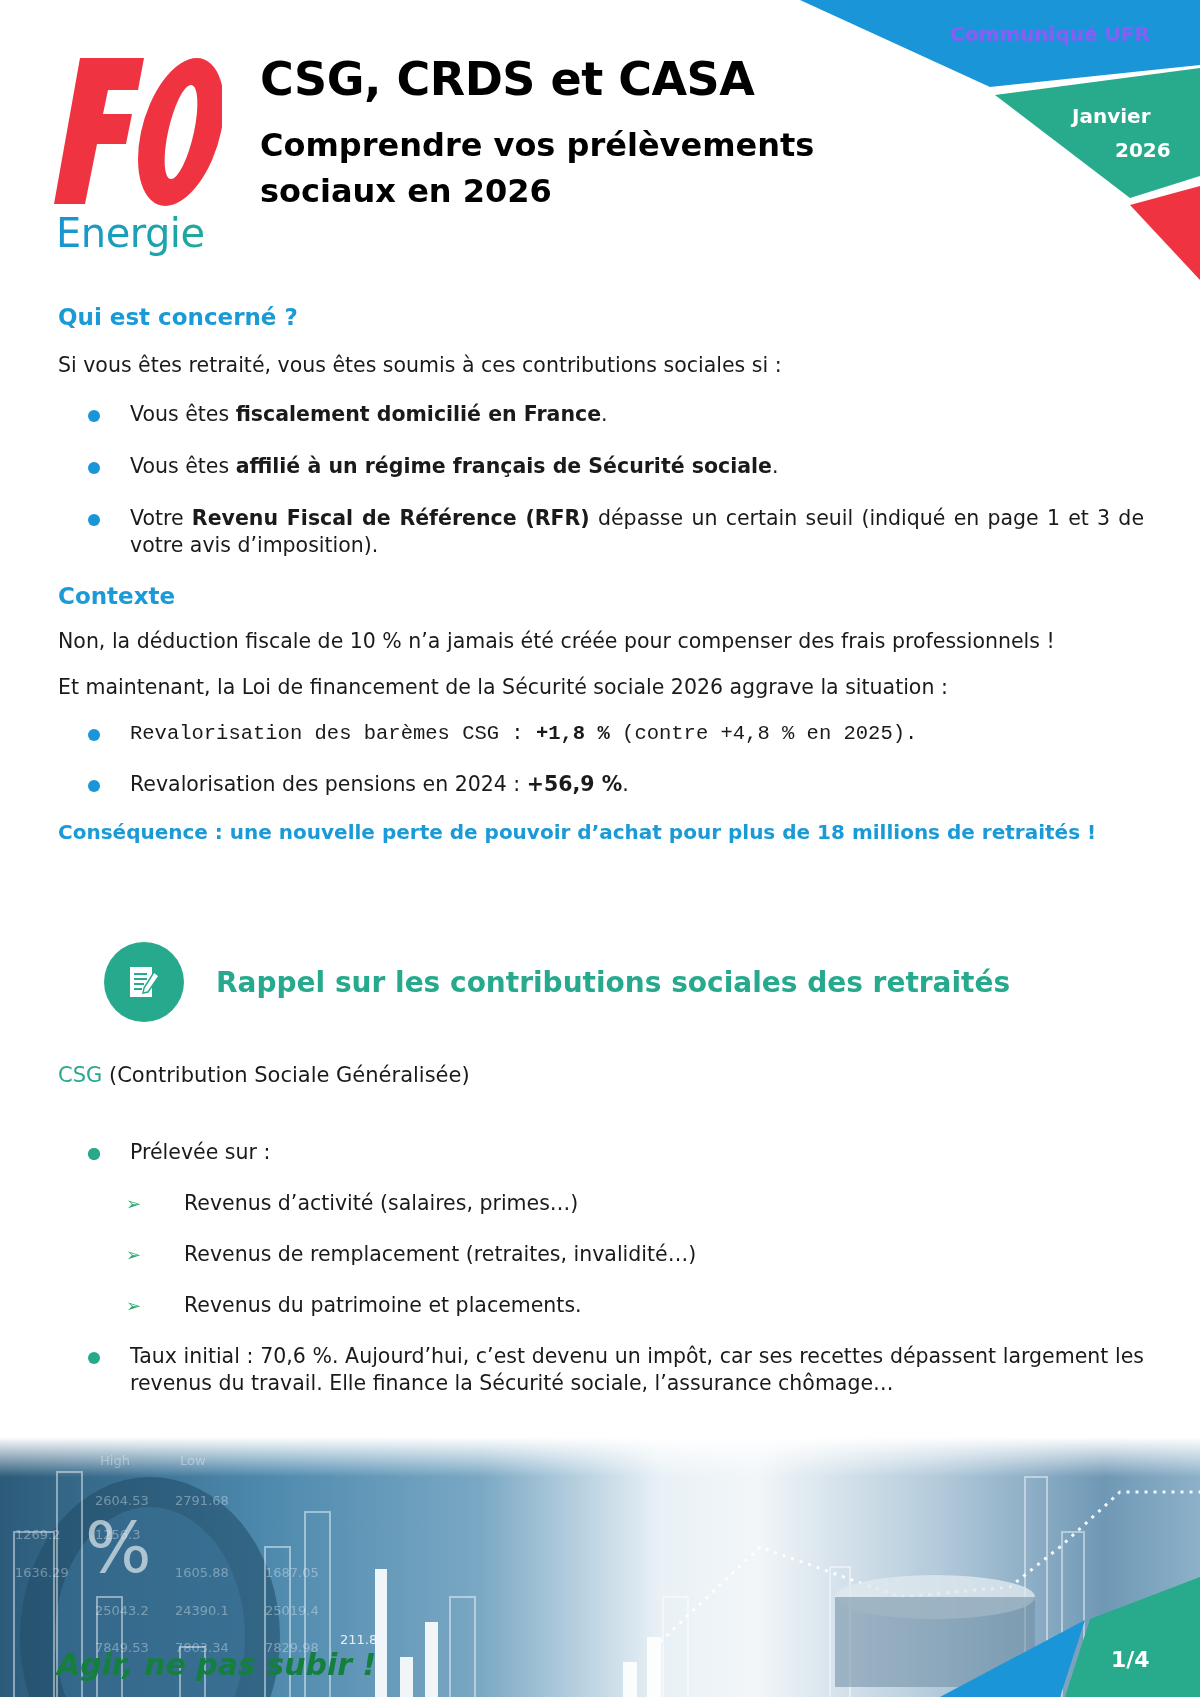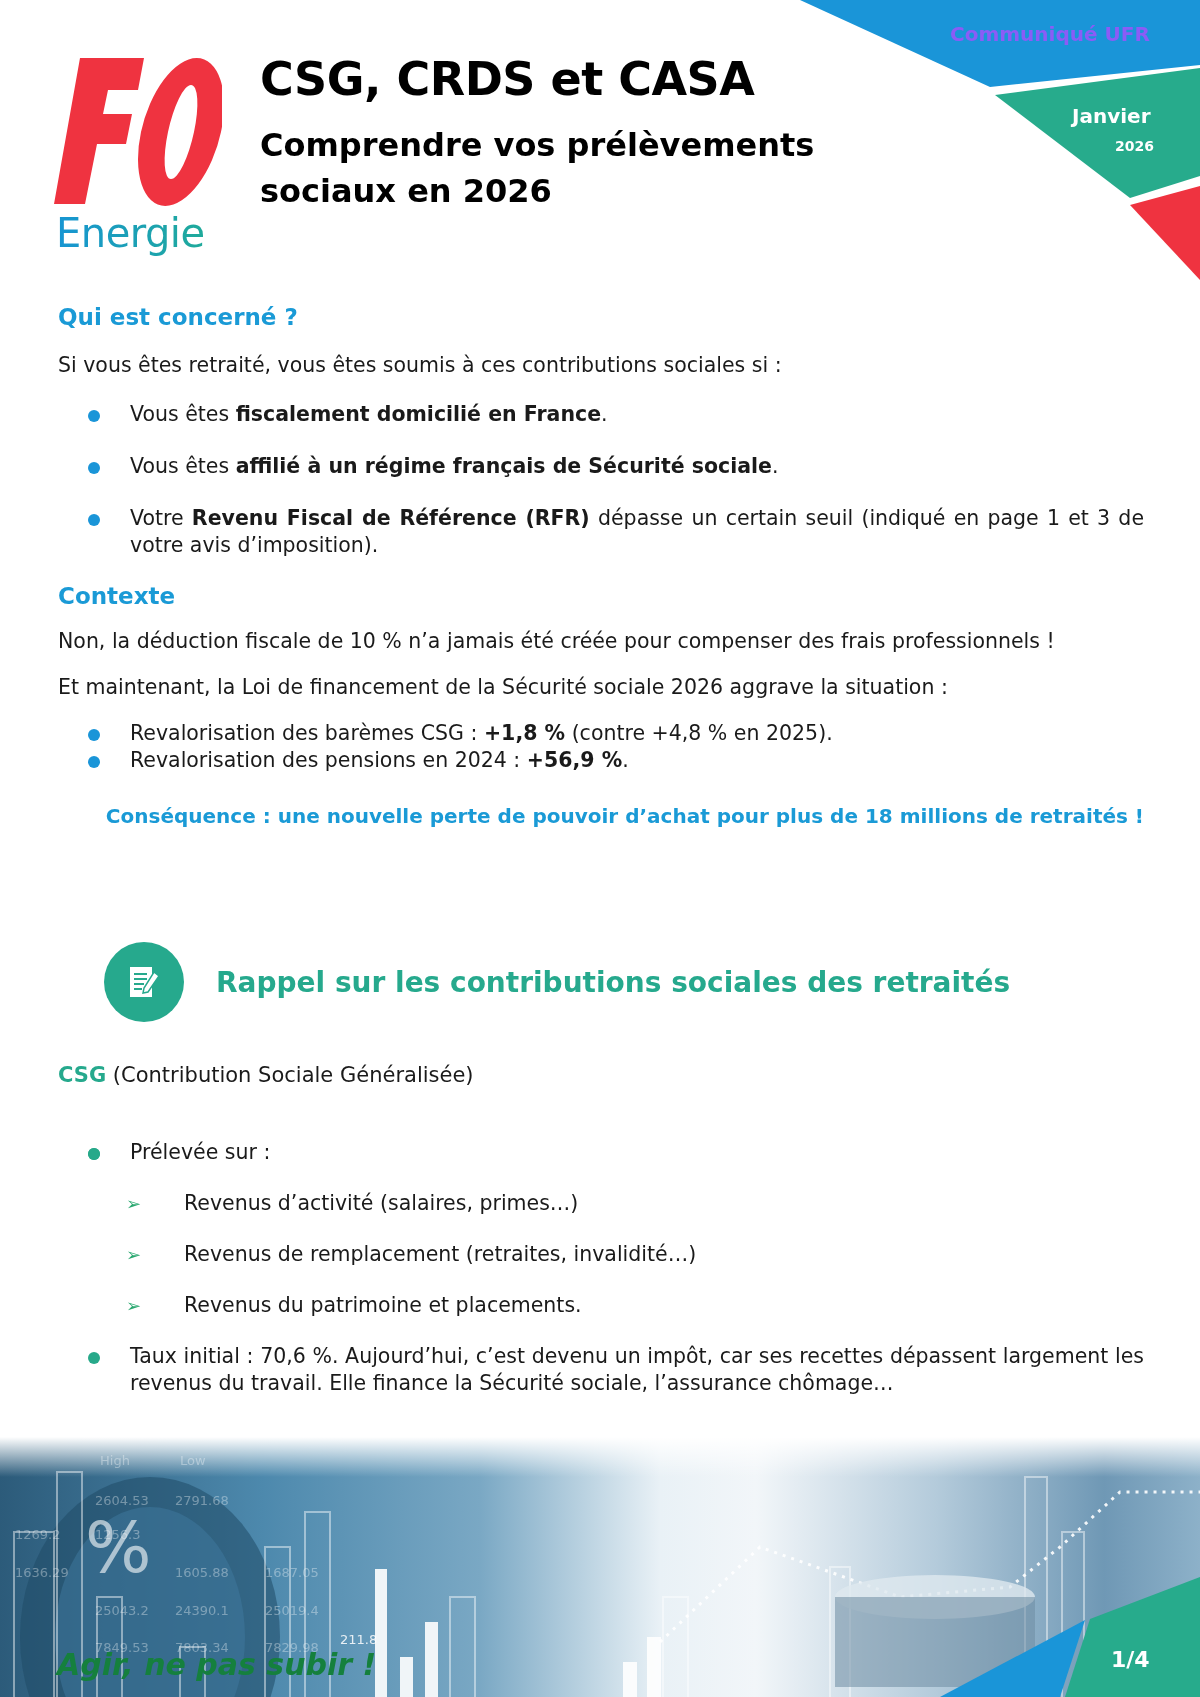--- a/index.html
+++ b/index.html
@@ -3,21 +3,21 @@
 <meta charset="utf-8">
 <style>
   * { box-sizing: border-box; margin: 0; padding: 0; }
   html, body { width: 1200px; height: 1697px; background: #ffffff; overflow: hidden; }
   body { position: relative; font-family: "DejaVu Sans", sans-serif; color: #1a1a1a; }
 
   
   .corner-svg { position: absolute; top: 0; right: 0; width: 1200px; height: 300px; pointer-events: none; }
   .tag-ufr { position: absolute; top: 22px; left: 950px; color: #8b5cf6; font-weight: bold; font-size: 20px; }
   .tag-month { position: absolute; top: 104px; left: 1072px; color: #fff; font-weight: bold; font-size: 20px; }
-  .tag-year { position: absolute; top: 138px; left: 1115px; color: #fff; font-weight: bold; font-size: 14px; }
+  .tag-year { position: absolute; top: 138px; left: 1115px; color: #fff; font-weight: bold; font-size: 20px; }
 
   
   .logo { position: absolute; left: 52px; top: 52px; width: 170px; height: 210px; }
   .logo-fo { position: absolute; left: 0; top: 0; width: 170px; height: 160px; }
   .logo-energie { position: absolute; left: 4px; top: 158px; font-size: 40px; font-weight: normal; letter-spacing: -0.5px;
     background: linear-gradient(90deg, #1795d3 0%, #1faa9a 100%); -webkit-background-clip: text; color: transparent; background-clip: text; }
 
   
   .title-main { position: absolute; left: 260px; top: 52px; font-size: 46px; font-weight: bold; color: #000; letter-spacing: -0.5px; }
   .title-sub { position: absolute; left: 260px; top: 122px; font-size: 32px; font-weight: bold; color: #000; line-height: 46px; width: 640px; }
@@ -32,21 +32,21 @@
   .dot-blue { background: #1a95d8; }
   .dot-green { background: #27a98a; }
   b { font-weight: bold; }
   .conseq { color: #1a9ad6; font-weight: bold; font-size: 20px; }
 
   .rappel-row { position: absolute; left: 104px; top: 942px; display: flex; align-items: center; }
   .rappel-icon { width: 80px; height: 80px; border-radius: 50%; background: #26a98d; display: flex; align-items: center; justify-content: center; }
   .rappel-title { margin-left: 32px; color: #26a98d; font-weight: bold; font-size: 28px; }
 
   .csg-line { position: absolute; left: 58px; top: 1063px; font-size: 21px; }
-  .csg-label { color: #26a98d; font-weight: bold; }
+  .csg-label { color: #26a98d; font-weight: normal; }
 
   .arrows { list-style: none; margin-left: 68px; }
   .arrows li { position: relative; padding-left: 58px; font-size: 20.5px; line-height: 27px; }
   .arrows li .arr { position: absolute; left: 0; top: 0; color: #2aa870; font-size: 18px; }
 
   
   .footer { position: absolute; left: 0; top: 1437px; width: 1200px; height: 260px; overflow: hidden;
     background: linear-gradient(90deg, #2c5b7a 0%, #4d89ad 22%, #7aa8c4 40%, #e9f1f6 55%, #f2f6f9 63%, #b4cbdb 78%, #6f98b5 92%, #8db1c9 100%); }
   .footer .fade-top { position: absolute; left: 0; top: 0; width: 100%; height: 40px; background: linear-gradient(180deg, #ffffff 0%, rgba(255,255,255,0) 100%); }
   .footer svg { position: absolute; left: 0; top: 0; }
@@ -94,30 +94,30 @@
     <li>
       <span class="dot dot-blue"></span>
       <span>Votre </span><b>Revenu Fiscal de Référence (RFR)</b><span> dépasse un certain seuil (indiqué en page 1 et 3 de votre avis d’imposition).</span>
     </li>
   </ul>
 
   <div class="h-blue" style="margin-top:24px;">Contexte</div>
   <p class="p" style="margin-top:19px;">Non, la déduction fiscale de 10 % n’a jamais été créée pour compenser des frais professionnels !</p>
   <p class="p" style="margin-top:19px;">Et maintenant, la Loi de financement de la Sécurité sociale 2026 aggrave la situation :</p>
   <ul class="bullets" style="margin-top:19px;">
-    <li style="">
+    <li style="margin-bottom:24px;font-family:Liberation Mono, monospace;">
       <span class="dot dot-blue"></span>
       <span>Revalorisation des barèmes CSG : </span><b>+1,8 %</b><span> (contre +4,8 % en 2025).</span>
     </li>
     <li>
       <span class="dot dot-blue"></span>
       <span>Revalorisation des pensions en 2024 : </span><b>+56,9 %</b><span>.</span>
     </li>
   </ul>
-  <p class="conseq" style="margin-top:30px;text-align:right;">Conséquence : une nouvelle perte de pouvoir d’achat pour plus de 18 millions de retraités !</p>
+  <p class="conseq" style="margin-top:22px;">Conséquence : une nouvelle perte de pouvoir d’achat pour plus de 18 millions de retraités !</p>
 </div>
 
 <div class="rappel-row">
   <div class="rappel-icon">
     <svg width="40" height="40" viewBox="0 0 40 40">
       <rect x="6" y="5" width="22" height="30" fill="#fff"></rect>
       <rect x="10" y="11" width="13" height="2" fill="#26a98d"></rect>
       <rect x="10" y="16" width="13" height="2" fill="#26a98d"></rect>
       <rect x="10" y="21" width="10" height="2" fill="#26a98d"></rect>
       <rect x="10" y="26" width="8" height="2" fill="#26a98d"></rect>

